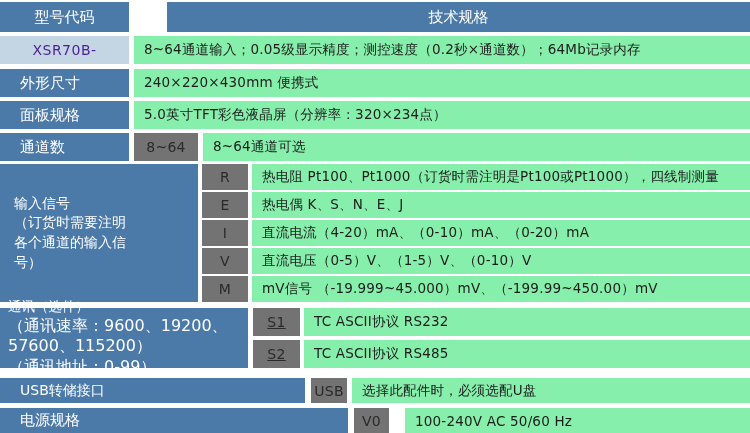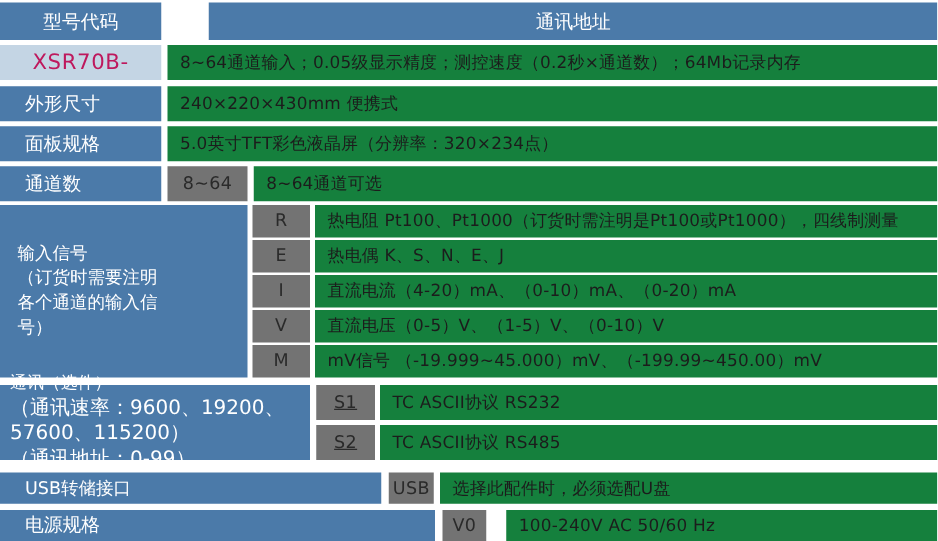--- a/index.html
+++ b/index.html
@@ -6,22 +6,22 @@
   .tbl{
     width:750px;height:433px;box-sizing:border-box;
     padding-top:2px;background:#ffffff;
     font-family:"DejaVu Sans",sans-serif;
     color:#1c1c1c;overflow:hidden;
   }
   .row{display:flex;}
   .cell{display:flex;align-items:center;box-sizing:border-box;}
   .blue{background:#4b7aa9;color:#ffffff;font-size:15px;}
   .codecell{background:#737373;color:#2a2a2a;justify-content:center;font-size:14px;letter-spacing:.3px;}
-  .xsrcell{background:#c4d5e4;color:#be185d;justify-content:center;font-size:17px;letter-spacing:.5px;}
-  .content{background:#15803d;color:#1c1c1c;flex:1;padding-left:10px;font-size:13.5px;letter-spacing:.2px;}
+  .xsrcell{background:#c4d5e4;color:#4c1d95;justify-content:center;font-size:14px;letter-spacing:.5px;}
+  .content{background:#86efac;color:#1c1c1c;flex:1;padding-left:10px;font-size:13.5px;letter-spacing:.2px;}
   .hdr-spec{justify-content:center;}
   .lbl{padding-left:20px;}
   
   .r-header{height:30px;margin-bottom:4px;gap:33px;}
   .r-xsr{height:28px;margin-bottom:5px;}
   .r-dims{height:28px;margin-bottom:4px;}
   .r-panel{height:28px;margin-bottom:4px;}
   .r-chan{height:28px;margin-bottom:3px;justify-content:center;}
   .r-input{height:138px;margin-bottom:6px;}
   .r-comm{height:60px;margin-bottom:10px;}
@@ -49,21 +49,21 @@
 </head>
 <body>
 
 <div class="tbl">
 
   <div class="row r-header">
     <div class="cell blue w-label hdr-spec">
       <span>型号代码</span>
     </div>
     <div class="cell blue hdr-spec" style="flex:1">
-      <span>通讯地址</span>
+      <span>技术规格</span>
     </div>
   </div>
 
   <div class="row r-xsr">
     <div class="cell xsrcell w-label">
       <span>XSR70B-</span>
     </div>
     <div class="cell content">
       <span>8~64通道输入；0.05级显示精度；测控速度（0.2秒×通道数）；64Mb记录内存</span>
     </div>

